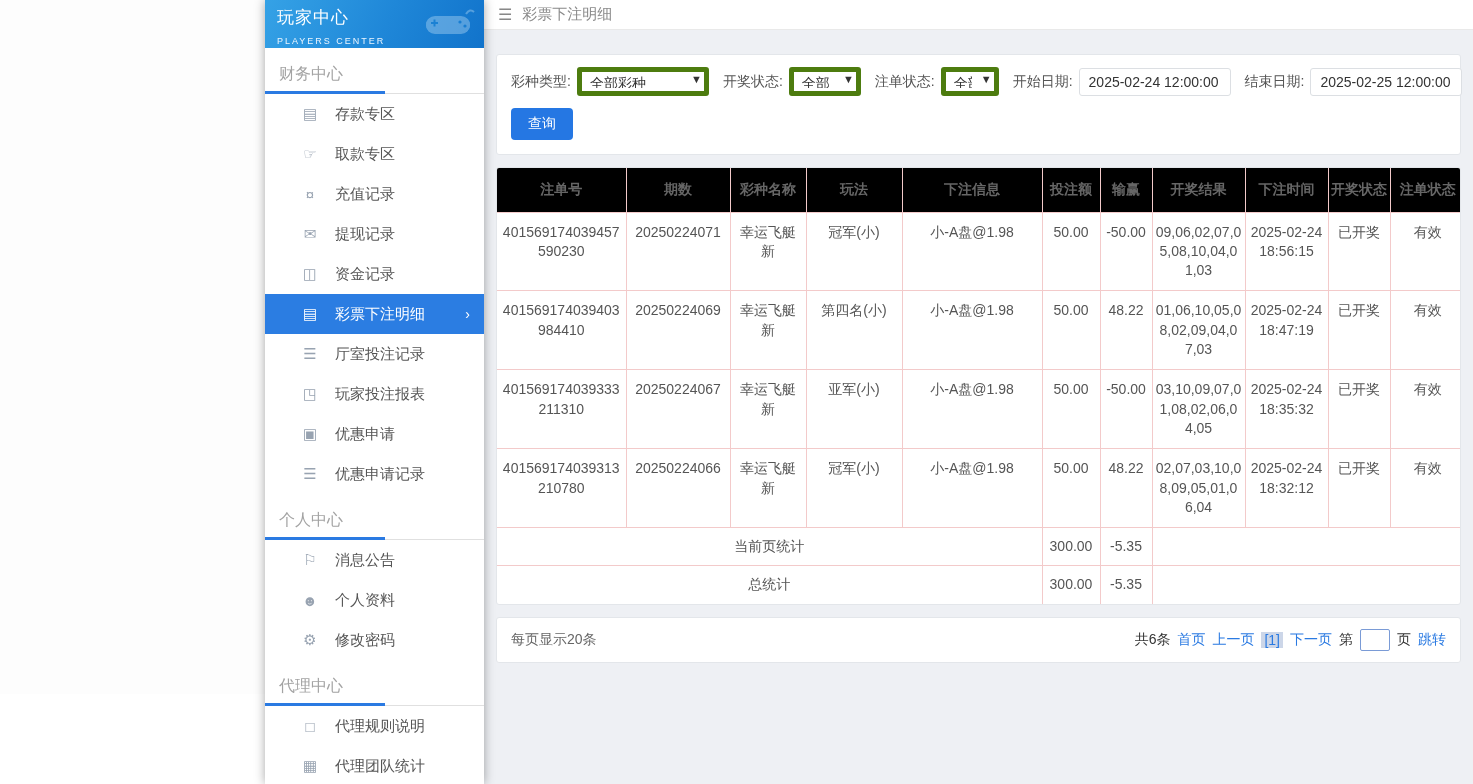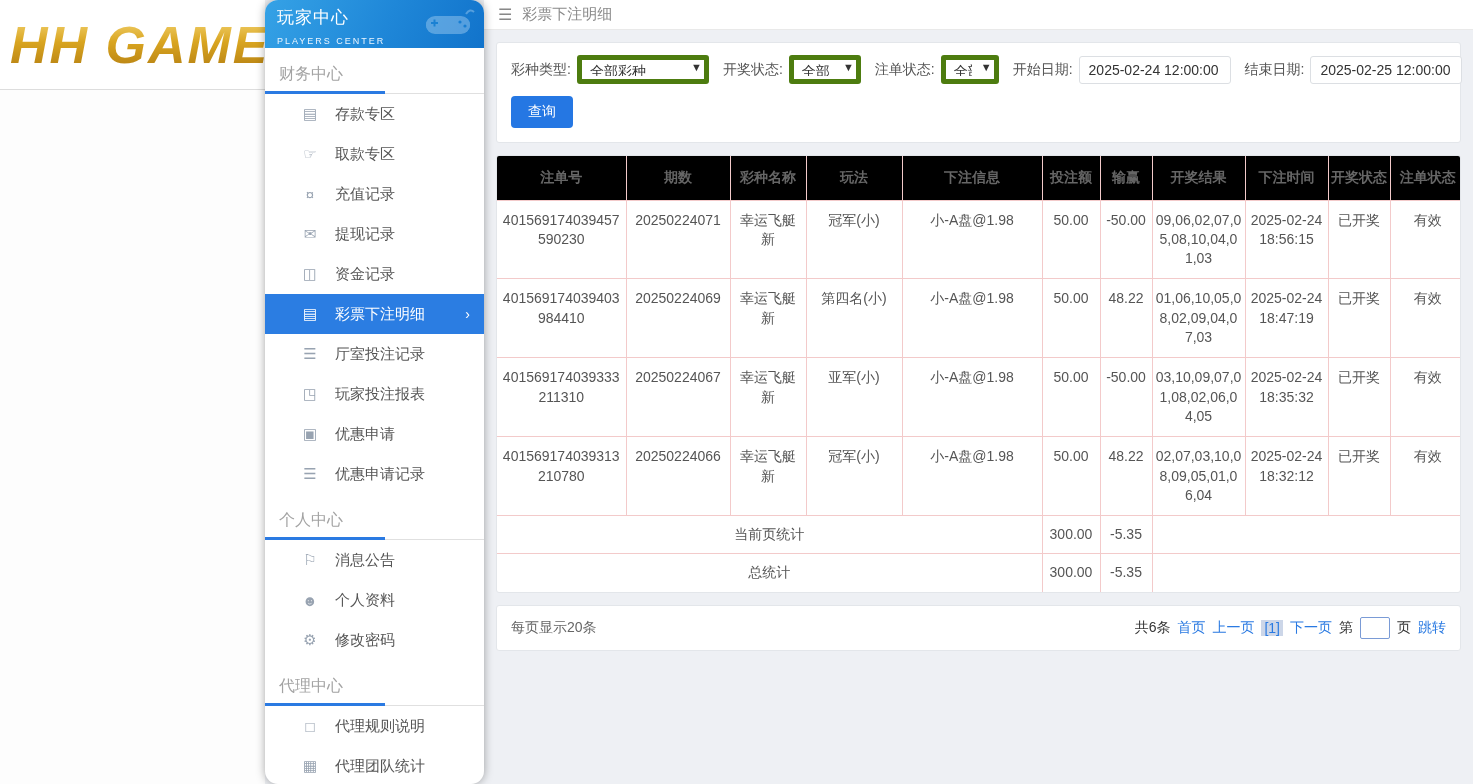--- a/index.html
+++ b/index.html
@@ -11,42 +11,42 @@
   .left-col { width:265px; background:#fff; flex:0 0 265px; }
   .logo-box { height:90px; background:#fff; border-bottom:1px solid #ddd;
     display:flex; align-items:center; padding-left:10px; overflow:hidden; }
   .logo-text { font-size:52px; font-weight:bold; font-style:italic; letter-spacing:2px;
     background:linear-gradient(180deg,#f6d87a 0%,#d9a520 45%,#b07a10 100%);
     -webkit-background-clip:text; background-clip:text; color:transparent; white-space:nowrap; }
   .left-rest { background:#fdfdfd; height:calc(100% - 90px); }
 
   
   .sidebar { width:219px; flex:0 0 219px; background:#fff; box-shadow:0 0 10px rgba(0,0,0,.35);
-    position:relative; z-index:5; overflow:hidden;border-radius:13px; }
+    position:relative; z-index:5; overflow:hidden; }
   .sb-header { height:48px; background:linear-gradient(115deg,#35a2e6 0%,#1f87d8 55%,#1173cb 100%);
     color:#fff; padding:6px 12px; position:relative; overflow:hidden; }
   .sb-title { font-size:17px; letter-spacing:1px; }
   .sb-sub { font-size:9px; letter-spacing:2px; color:#eaf5ff; margin-top:7px; }
   .sb-gamepad { position:absolute; right:8px; top:6px; opacity:.35; }
   .nav-section-title { color:#a3a3a3; font-size:16px; padding:16px 0 8px 14px; }
   .nav-divider { position:relative; height:1px; background:#e0e0e0; margin:0; }
   .nav-divider::before { content:""; position:absolute; left:0; top:-2px; height:3px; width:55%; background:#2a7ae2; }
   .nav-item { height:40px; display:flex; align-items:center; padding-left:36px; cursor:pointer;
     color:#555; font-size:15px; position:relative; }
   .nav-item .ico { width:18px; color:#98a3b1; font-size:15px; margin-right:16px; text-align:center; flex:0 0 18px; }
   .nav-item.active { background:#2b7de2; color:#fff; }
   .nav-item.active .ico { color:#fff; }
   .nav-item .chev { position:absolute; right:14px; color:#fff; font-size:14px; }
 
   
   .main { flex:1; display:flex; flex-direction:column; min-width:0; }
   .topbar { height:30px; background:#fff; border-bottom:1px solid #e9e9e9;
     display:flex; align-items:center; padding-left:14px; color:#8a8a8a; font-size:15px; gap:10px; flex:0 0 30px;}
   .burger { font-size:16px; color:#888; cursor:pointer; }
-  .content { padding:12px 12px 0 12px; overflow:hidden; }
+  .content { padding:24px 12px 0 12px; overflow:hidden; }
   .card { background:#fff; border:1px solid #e3e6ea; border-radius:3px; }
 
   
   .filter-card { padding:12px 14px 14px 14px; margin-bottom:12px; }
   .filter-row { display:flex; align-items:center; gap:6px; font-size:14px; color:#555; flex-wrap:nowrap; }
   .filter-row label { white-space:nowrap; }
   .sel-wrap { position:relative; display:inline-block; margin-right:8px; }
   .sel-wrap select { appearance:none; -webkit-appearance:none; border:5px solid #4d7c0f; border-radius:3px;
     height:29px; padding:3px 22px 3px 8px; font-size:14px; color:#333; background:#fff; }
   .sel-wrap .chev-dn { position:absolute; right:7px; top:6px; font-size:11px; color:#333; pointer-events:none; }
@@ -76,23 +76,20 @@
   .pager a { color:#2a7ae2; text-decoration:none; cursor:pointer; }
   .pager .current { background:#ccd6e8; color:#2a7ae2; padding:0 3px; }
   .jump-input { width:30px; height:22px; border:1px solid #7a9bd6; border-radius:2px; }
 </style>
 </head>
 <body>
 
 <div class="app">
 
   <div class="left-col">
-    <div class="logo-box">
-      <span class="logo-text">HH GAME</span>
-    </div>
     <div class="left-rest"></div>
   </div>
 
   <div class="sidebar">
     <div class="sb-header">
       <div class="sb-title">玩家中心</div>
       <div class="sb-sub">PLAYERS CENTER</div>
       <svg class="sb-gamepad" width="56" height="36" viewBox="0 0 56 36">
         <rect x="6" y="10" width="44" height="18" rx="9" fill="#cfe9fb"></rect>
         <circle cx="14" cy="19" r="8" fill="#cfe9fb"></circle>

